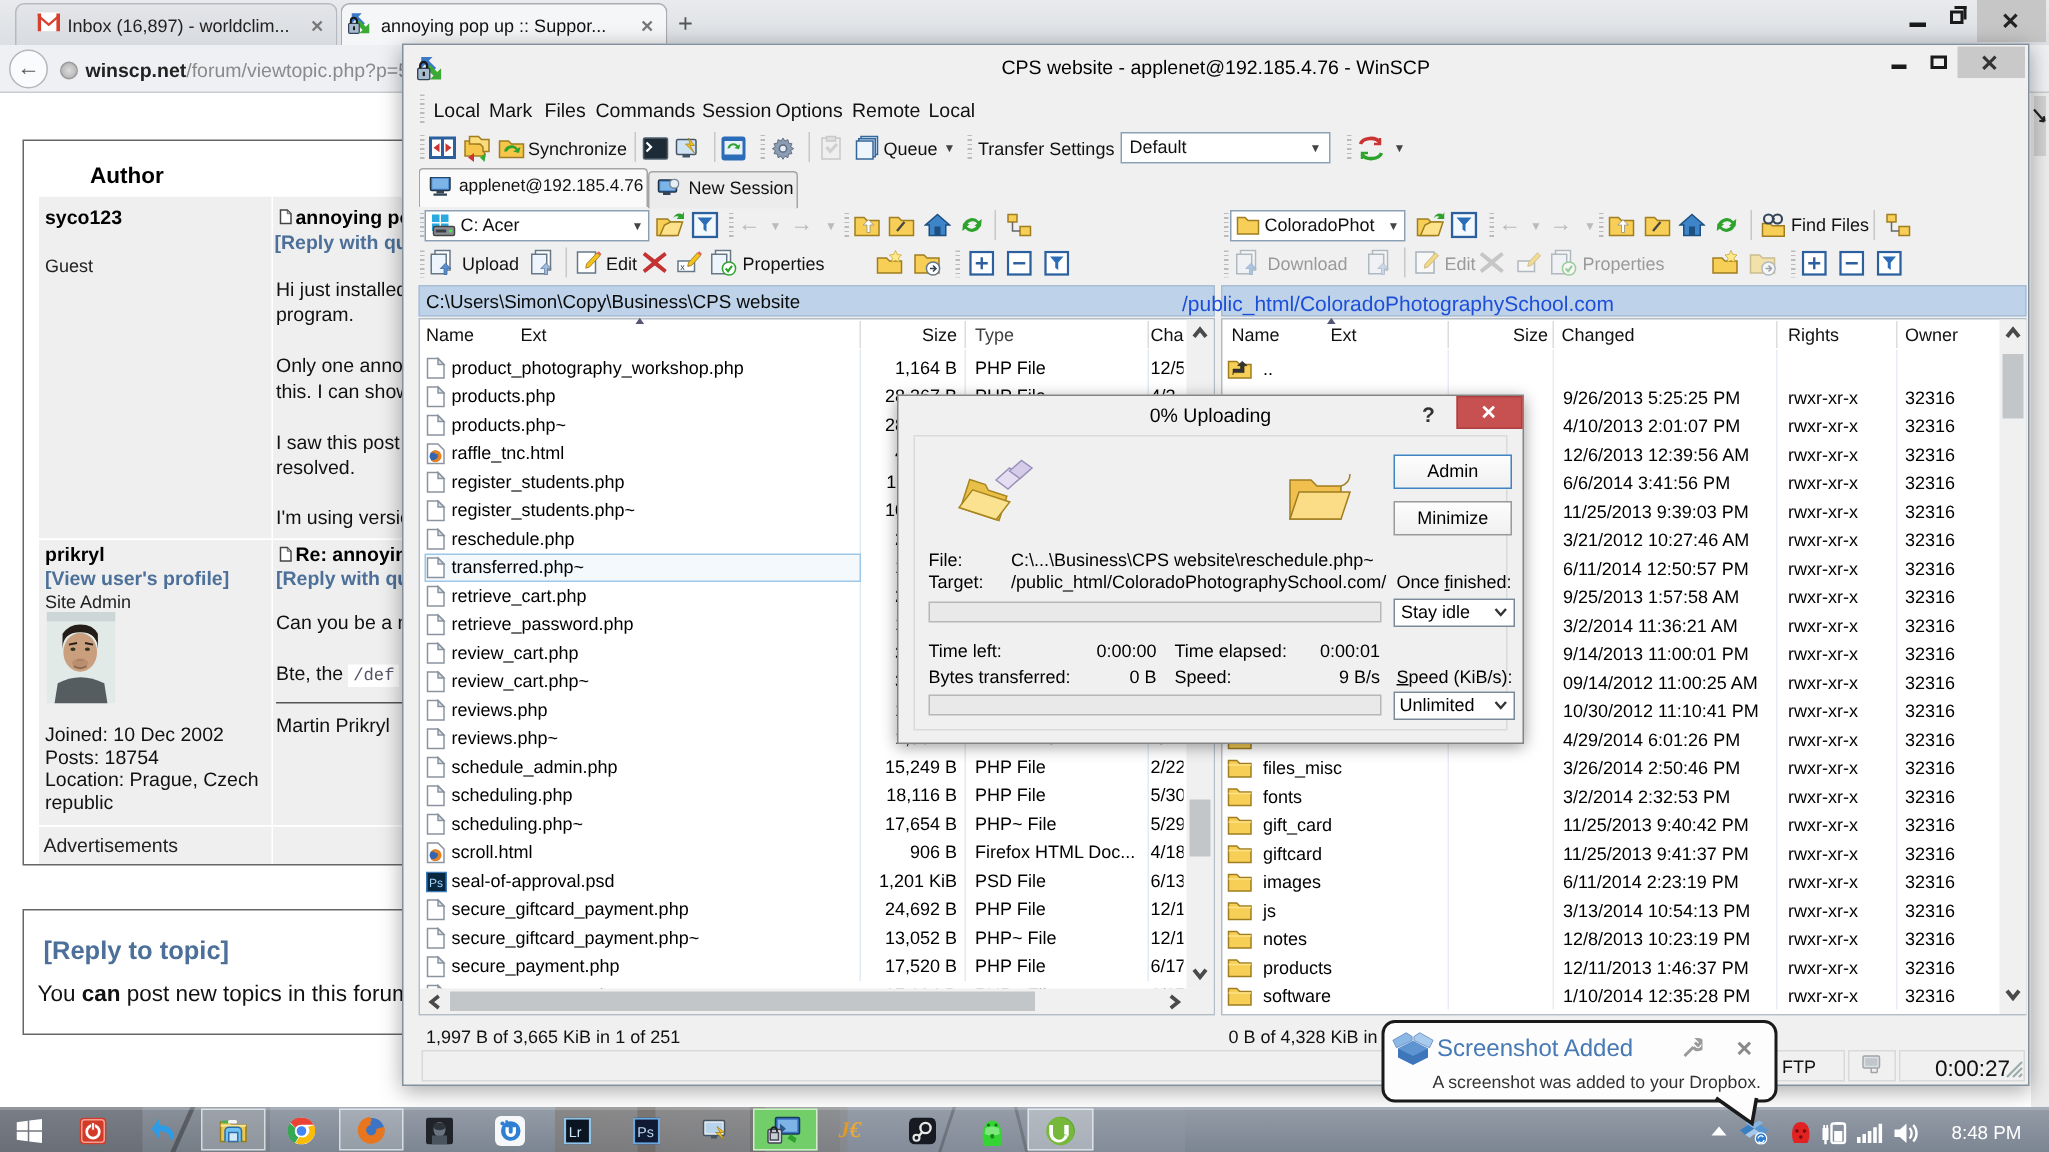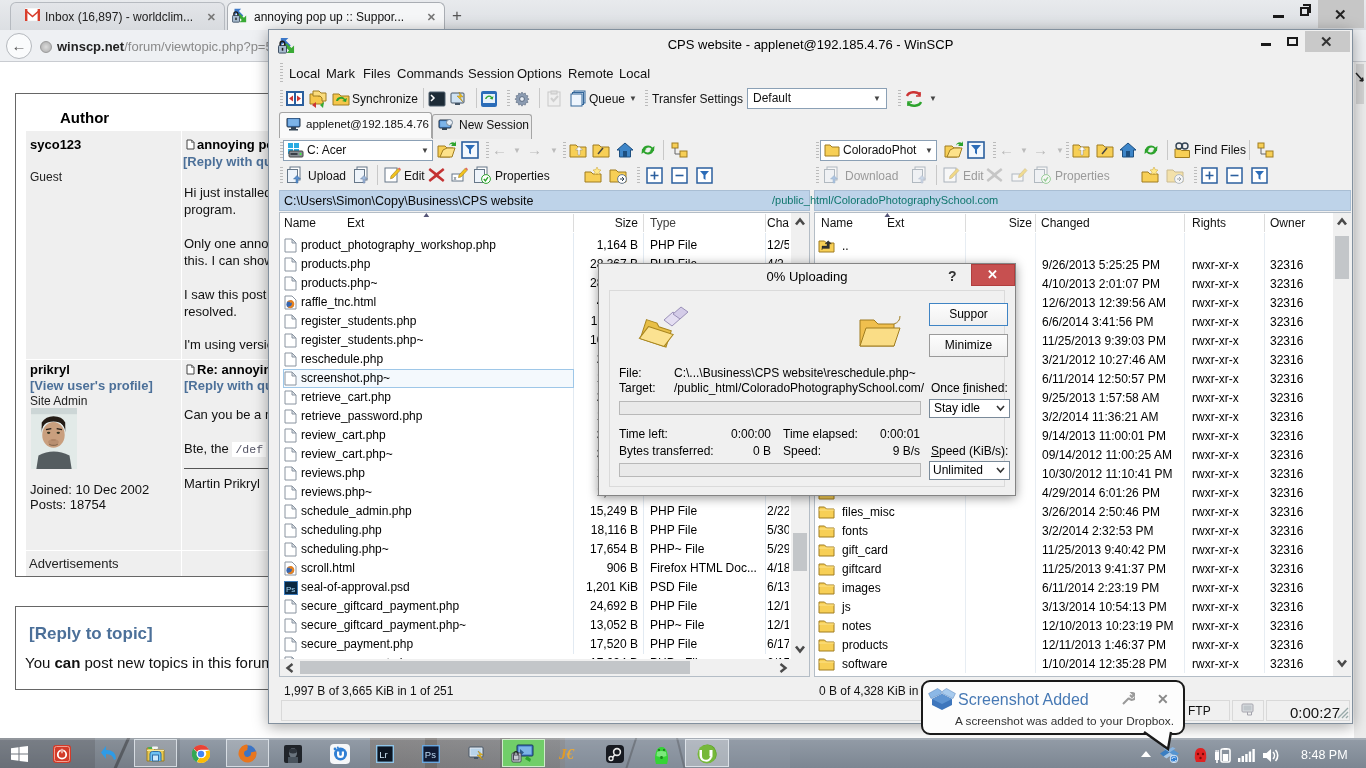--- a/index.html
+++ b/index.html
@@ -128,20 +128,21 @@
       <path d="M10 24 Q9 9 21 9 Q33 9 32 24 Q32 13 21 13 Q10 13 10 24 Z" fill="#241c16"></path>
       <path d="M10 14 Q14 8 21 8 Q29 8 32 14 L32 20 Q28 12 21 12 Q13 12 10 20 Z" fill="#241c16"></path>
       <ellipse cx="16.5" cy="24" rx="1.6" ry="1.1" fill="#332"></ellipse>
       <ellipse cx="25.5" cy="24" rx="1.6" ry="1.1" fill="#332"></ellipse>
       <path d="M14 21 l5-1 M24 20 l5 1" stroke="#241c16" stroke-width="1.2"></path>
       <path d="M19 31 h4" stroke="#a87c5e" stroke-width="1"></path>
       <path d="M17 35 q4 2.5 8 0" stroke="#8a6a50" stroke-width="1.2" fill="none"></path>
     </svg>
 <div class="abs" style="left:30px;top:482px;font-size:13px;color:#111">Joined: 10 Dec 2002</div>
 <div class="abs" style="left:30px;top:497px;font-size:13px;color:#111">Posts: 18754</div>
+<div class="abs" style="left:30px;top:512px;font-size:13px;color:#111;width:148px;line-height:15px">Location: Prague, Czech republic</div>
 <svg class="abs" style="left:186px;top:364px" width="9" height="11" viewBox="0 0 9 11">
       <path d="M1 1 h4.5 l2.5 2.5 v6.5 h-7 Z" fill="#fff" stroke="#444"></path>
       <path d="M5.5 1 l2.5 2.5 h-2.5 Z" fill="#bbb" stroke="#444" stroke-width=".5"></path>
     </svg>
 <div class="abs" style="left:197px;top:362px;font-size:13px;font-weight:bold;color:#000;white-space:nowrap">Re: annoying pop up</div>
 <div class="abs" style="left:184px;top:378px;font-size:13px;font-weight:bold"><span class="blue">[Reply with quote]</span></div>
 <div class="abs" style="left:184px;top:407px;font-size:13px;color:#111;white-space:nowrap">Can you be a more specific?</div>
 <div class="abs" style="left:184px;top:441px;font-size:13px;color:#111;white-space:nowrap">Bte, the <span style="font-family:'Liberation Mono',monospace;font-size:11.5px;color:#556;background:#fff;padding:1px 3px">/def</span></div>
 <div class="abs" style="left:184px;top:468px;width:150px;height:1px;background:#555"></div>
 <div class="abs" style="left:184px;top:476px;font-size:13px;color:#111">Martin Prikryl</div>
@@ -480,21 +481,21 @@
         <path d="M4.5 8.5 h8" stroke="#2b5f9e" stroke-width="1.6"></path>
       </svg>
 <svg class="abs" style="left:1251px;top:167px" width="17" height="17" viewBox="0 0 17 17">
         <rect x="1" y="1" width="15" height="15" fill="#fff" stroke="#2b5f9e" stroke-width="1.5"></rect>
         <path d="M4 4 h9 l-3.5 4 v5 l-2-1.5 v-3.5 Z" fill="#2b6cb8"></path>
       </svg>
 
 <div class="abs" style="left:279px;top:190px;width:531px;height:21px;background:#bed3e9;border:1px solid #a9bed4"></div>
 <div class="abs" style="left:284px;top:194px;font-size:12.5px;color:#0a0a0a;white-space:nowrap">C:\Users\Simon\Copy\Business\CPS website</div>
 <div class="abs" style="left:814px;top:190px;width:537px;height:21px;background:#bed3e9;border:1px solid #a9bed4"></div>
-<div class="abs" style="left:772px;top:194px;font-size:11px;color:#0f766e;white-space:nowrap">/public_html/ColoradoPhotographySchool.com</div>
+<div class="abs" style="left:788px;top:194px;font-size:14px;color:#1d4ed8;white-space:nowrap">/public_html/ColoradoPhotographySchool.com</div>
 
 <div class="abs" style="left:279px;top:212px;width:531px;height:465px;background:#fff;border:1px solid #b4bdc6"></div>
 <div class="abs" style="left:284px;top:216px;font-size:12px;color:#111">Name</div>
 <div class="abs" style="left:347px;top:216px;font-size:12px;color:#111">Ext</div>
 <div class="abs" style="left:423px;top:211px;font-size:7px;color:#557;transform:scaleX(1.4)">▲</div>
 <div class="abs" style="left:573px;top:216px;width:65px;text-align:right;font-size:12px;color:#111">Size</div>
 <div class="abs" style="left:650px;top:216px;font-size:12px;color:#404040">Type</div>
 <div class="abs" style="left:767px;top:216px;font-size:12px;color:#111">Cha</div>
 <div class="vsep" style="left:573px;top:214px;height:18px;background:#dcdcdc"></div>
 <div class="vsep" style="left:643px;top:214px;height:18px;background:#dcdcdc"></div>
@@ -680,21 +681,21 @@
           <path d="M1 1 h7 l4 4 v9 h-11 Z" fill="#fff" stroke="#8a94a0"></path>
           <path d="M8 1 l4 4 h-4 Z" fill="#dde2e8" stroke="#8a94a0"></path>
         </svg>
 <div class="row" style="left:301px;top:654px">secure_payment.php~</div>
 <div class="row" style="left:573px;top:654px;width:65px;text-align:right">17,094 B</div>
 <div class="row" style="left:650px;top:654px">PHP~ File</div>
 <div class="row" style="left:767px;top:654px;width:23px;overflow:hidden">6/17</div>
       </div>
 
 <div class="abs" style="left:283px;top:369px;width:291px;height:19px;border:1px solid #9ec7e8;background:#f4f9fd"></div>
-<div class="row" style="left:301px;top:369px">screenshot.php~</div>
+<div class="row" style="left:301px;top:369px">transferred.php~</div>
 <svg class="abs" style="left:284px;top:371px" width="13" height="15" viewBox="0 0 13 15">
         <path d="M1 1 h7 l4 4 v9 h-11 Z" fill="#fff" stroke="#8a94a0"></path>
         <path d="M8 1 l4 4 h-4 Z" fill="#dde2e8" stroke="#8a94a0"></path>
       </svg>
 
 <div class="sbar" style="left:791px;top:213px;width:18px;height:446px"></div>
 <svg class="abs" style="left:794px;top:217px" width="12" height="9" viewBox="0 0 12 9">
         <path d="M2 7.5 L6 2.5 10 7.5" stroke="#4a4a4a" stroke-width="2.6" fill="none"></path>
       </svg>
 <div class="sthumb" style="left:793px;top:533px;width:14px;height:38px"></div>
@@ -822,21 +823,21 @@
         </svg>
 <div class="row" style="left:842px;top:598px">js</div>
 <div class="row" style="left:1042px;top:598px">3/13/2014 10:54:13 PM</div>
 <div class="row" style="left:1192px;top:598px">rwxr-xr-x</div>
 <div class="row" style="left:1270px;top:598px">32316</div>
 <svg class="abs" style="left:818px;top:619px" width="17" height="14" viewBox="0 0 17 14">
           <path d="M1 2 h5.5 l2 2 h7.5 v9 h-15 Z" fill="#f7cf56" stroke="#a07d20"></path>
           <path d="M1 5.5 h15 v-1 h-15 Z" fill="#fde28a"></path>
         </svg>
 <div class="row" style="left:842px;top:617px">notes</div>
-<div class="row" style="left:1042px;top:617px">12/10/2013 10:23:19 PM</div>
+<div class="row" style="left:1042px;top:617px">12/8/2013 10:23:19 PM</div>
 <div class="row" style="left:1192px;top:617px">rwxr-xr-x</div>
 <div class="row" style="left:1270px;top:617px">32316</div>
 <svg class="abs" style="left:818px;top:638px" width="17" height="14" viewBox="0 0 17 14">
           <path d="M1 2 h5.5 l2 2 h7.5 v9 h-15 Z" fill="#f7cf56" stroke="#a07d20"></path>
           <path d="M1 5.5 h15 v-1 h-15 Z" fill="#fde28a"></path>
         </svg>
 <div class="row" style="left:842px;top:636px">products</div>
 <div class="row" style="left:1042px;top:636px">12/11/2013 1:46:37 PM</div>
 <div class="row" style="left:1192px;top:636px">rwxr-xr-x</div>
 <div class="row" style="left:1270px;top:636px">32316</div>
@@ -926,21 +927,21 @@
 <div class="abs" style="left:700px;top:444px;width:71px;text-align:right">0 B</div>
 <div class="abs" style="left:783px;top:444px">Speed:</div>
 <div class="abs" style="left:860px;top:444px;width:60px;text-align:right">9 B/s</div>
 <div class="abs" style="left:931px;top:444px"><span style="text-decoration:underline">S</span>peed (KiB/s):</div>
 <div class="pbar" style="left:619px;top:463px;width:302px;height:14px"></div>
 <div class="combo" style="left:929px;top:461px;width:81px;height:19px;border-color:#7a8a99"></div>
 <div class="abs" style="left:933px;top:463px">Unlimited</div>
 <svg class="abs" style="left:996px;top:467px" width="9" height="7" viewBox="0 0 9 7">
         <path d="M1 1 L4.5 5 8 1" stroke="#333" stroke-width="1.6" fill="none"></path>
       </svg>
-<div class="btn" style="left:929px;top:303px;width:79px;height:23px;border-color:#3f84c4;line-height:21px">Suppor</div>
+<div class="btn" style="left:929px;top:303px;width:79px;height:23px;border-color:#3f84c4;line-height:21px">Admin</div>
 <div class="btn" style="left:929px;top:334px;width:79px;height:23px;line-height:21px">Minimize</div>
 </div>
 
 <div id="bubble"></div>
 <svg class="abs" style="left:1142px;top:730px;z-index:61" width="34" height="21" viewBox="0 0 34 21">
       <path d="M2 1 L30 1 L26 19 Z" fill="#fdfdfd"></path>
       <path d="M2 2 L26 19 L29 2" stroke="#1a1a1a" stroke-width="2.4" fill="none"></path>
     </svg>
 <div id="bubblec" style="position:absolute;left:0;top:0;z-index:62">
 <svg class="abs" style="left:928px;top:687px" width="28" height="24" viewBox="0 0 28 24">

